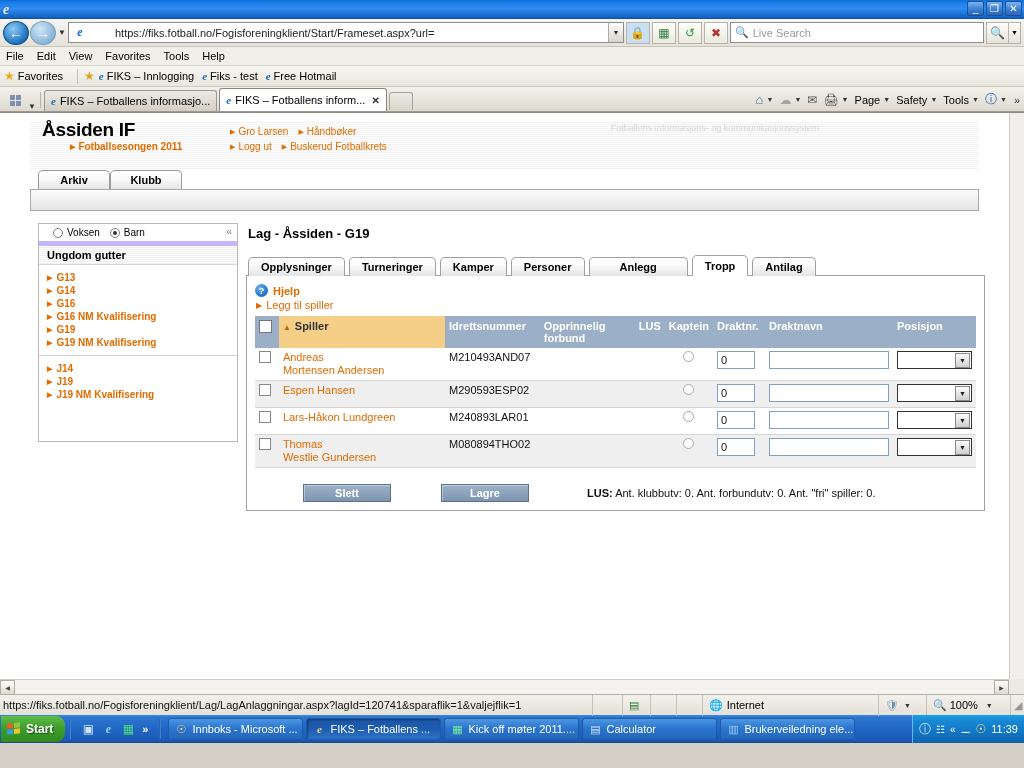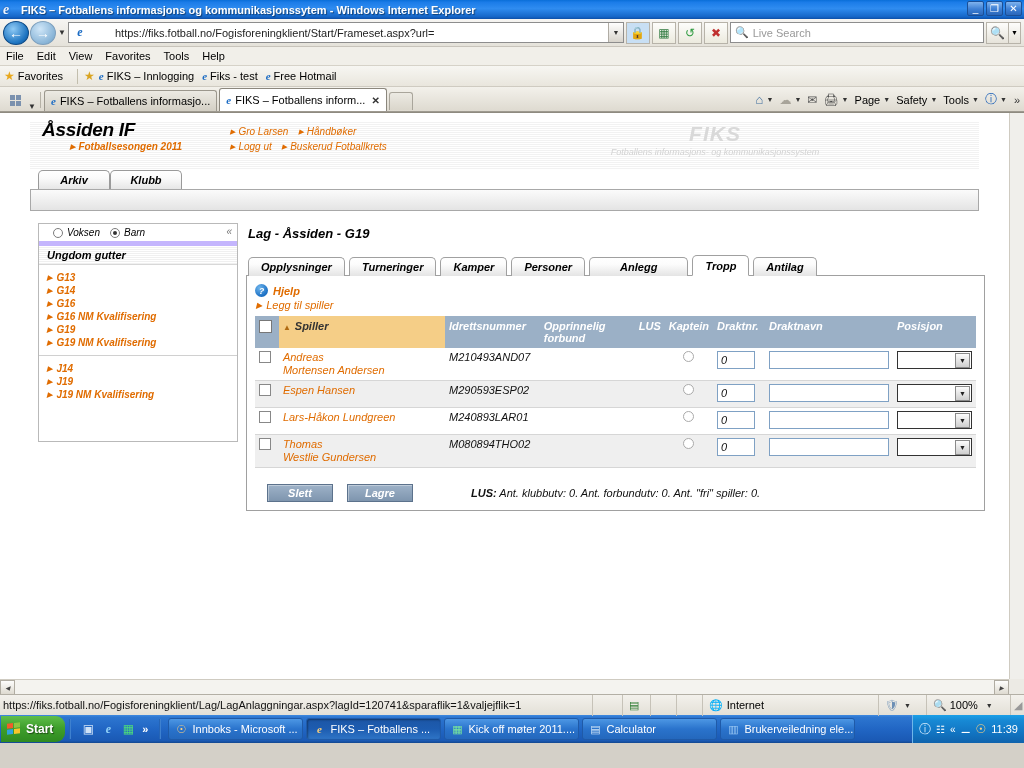--- a/index.html
+++ b/index.html
@@ -175,21 +175,20 @@
   .icon-help { color:#1f63b8; font-size:12px; }
   .chevrons { font-size:11px; color:#333; margin-left:3px; }
 
   
   .viewport {
     position: relative;
     height: 582px;
     background: #bef264;
     border-top: 1px solid #8e8a80;
     overflow: hidden;
-    font-style: italic;
   }
   .page-inner { position:absolute; left:0; top:0; right:15px; bottom:15px; background:#fff; overflow:hidden;}
 
   
   .site-header {
     margin: 8px 30px 0 30px;
     height: 48px;
     position: relative;
     background: repeating-linear-gradient(to bottom, #ffffff 0px, #ffffff 1px, #f2f2f2 1px, #f2f2f2 2px);
   }
@@ -323,27 +322,28 @@
   }
   .sel-arrow {
     width:15px;height:15px;margin-right:1px;
     background:linear-gradient(to bottom,#fcfcfc,#cfcfcf);
     border:1px solid #8a8a8a;
     display:flex;align-items:center;justify-content:center;font-size:7px;color:#222;
   }
 
   .btnrow { display:flex; align-items:center; margin-top:16px; padding-left:12px;}
   .gbtn {
-    width:66px;height:18px;
+    width:88px;height:18px;
     background: linear-gradient(to bottom,#9eb2c8,#7e95ae);
     border:1px solid #5c728c;
     color:#fff; font-size:11px; font-weight:bold;
     display:flex;align-items:center;justify-content:center;
     margin-right:14px;
     box-shadow: inset 1px 1px 0 rgba(255,255,255,0.35);
+    margin-left: 36px;
   }
   .lus-txt { font-size:11px; color:#111; margin-left:44px;}
   .lus-txt b { font-weight:bold; }
 
   
   .vscroll {
     position:absolute; right:0; top:0; bottom:15px; width:15px;
     background:#f0efeb; border-left:1px solid #cfcbc1;
   }
   .hscroll {
@@ -417,21 +417,20 @@
     border-left:1px solid #6fb6ea;
     color:#fff; font-size:11px;
   }
   .tray-chev { font-size:10px; }
 </style>
 </head>
 <body>
 
 <div class="titlebar">
   <span class="ie-logo"></span>
-  <span class="title-text">FIKS – Fotballens informasjons og kommunikasjonssytem - Windows Internet Explorer</span>
   <span class="win-buttons">
     <span class="win-btn">_</span>
     <span class="win-btn">❐</span>
     <span class="win-btn">✕</span>
   </span>
 </div>
 
 <div class="addrbar">
   <span class="nav-back">←</span>
   <span class="nav-fwd">→</span>
@@ -554,21 +553,20 @@
         <div class="hdr-row">
           <span class="hdr-link arrow-b">Gro Larsen</span>
           <span class="hdr-link arrow-b">Håndbøker</span>
         </div>
         <div class="hdr-row">
           <span class="hdr-link arrow-b">Logg ut</span>
           <span class="hdr-link arrow-b">Buskerud Fotballkrets</span>
         </div>
       </div>
       <div class="fiks-wm">
-        <div class="big">FIKS</div>
         <div class="small">Fotballens informasjons- og kommunikasjonssystem</div>
       </div>
     </div>
 
     <div class="maintabs">
       <span class="mtab">Arkiv</span>
       <span class="mtab">Klubb</span>
     </div>
     <div class="mtab-bar"></div>
 

